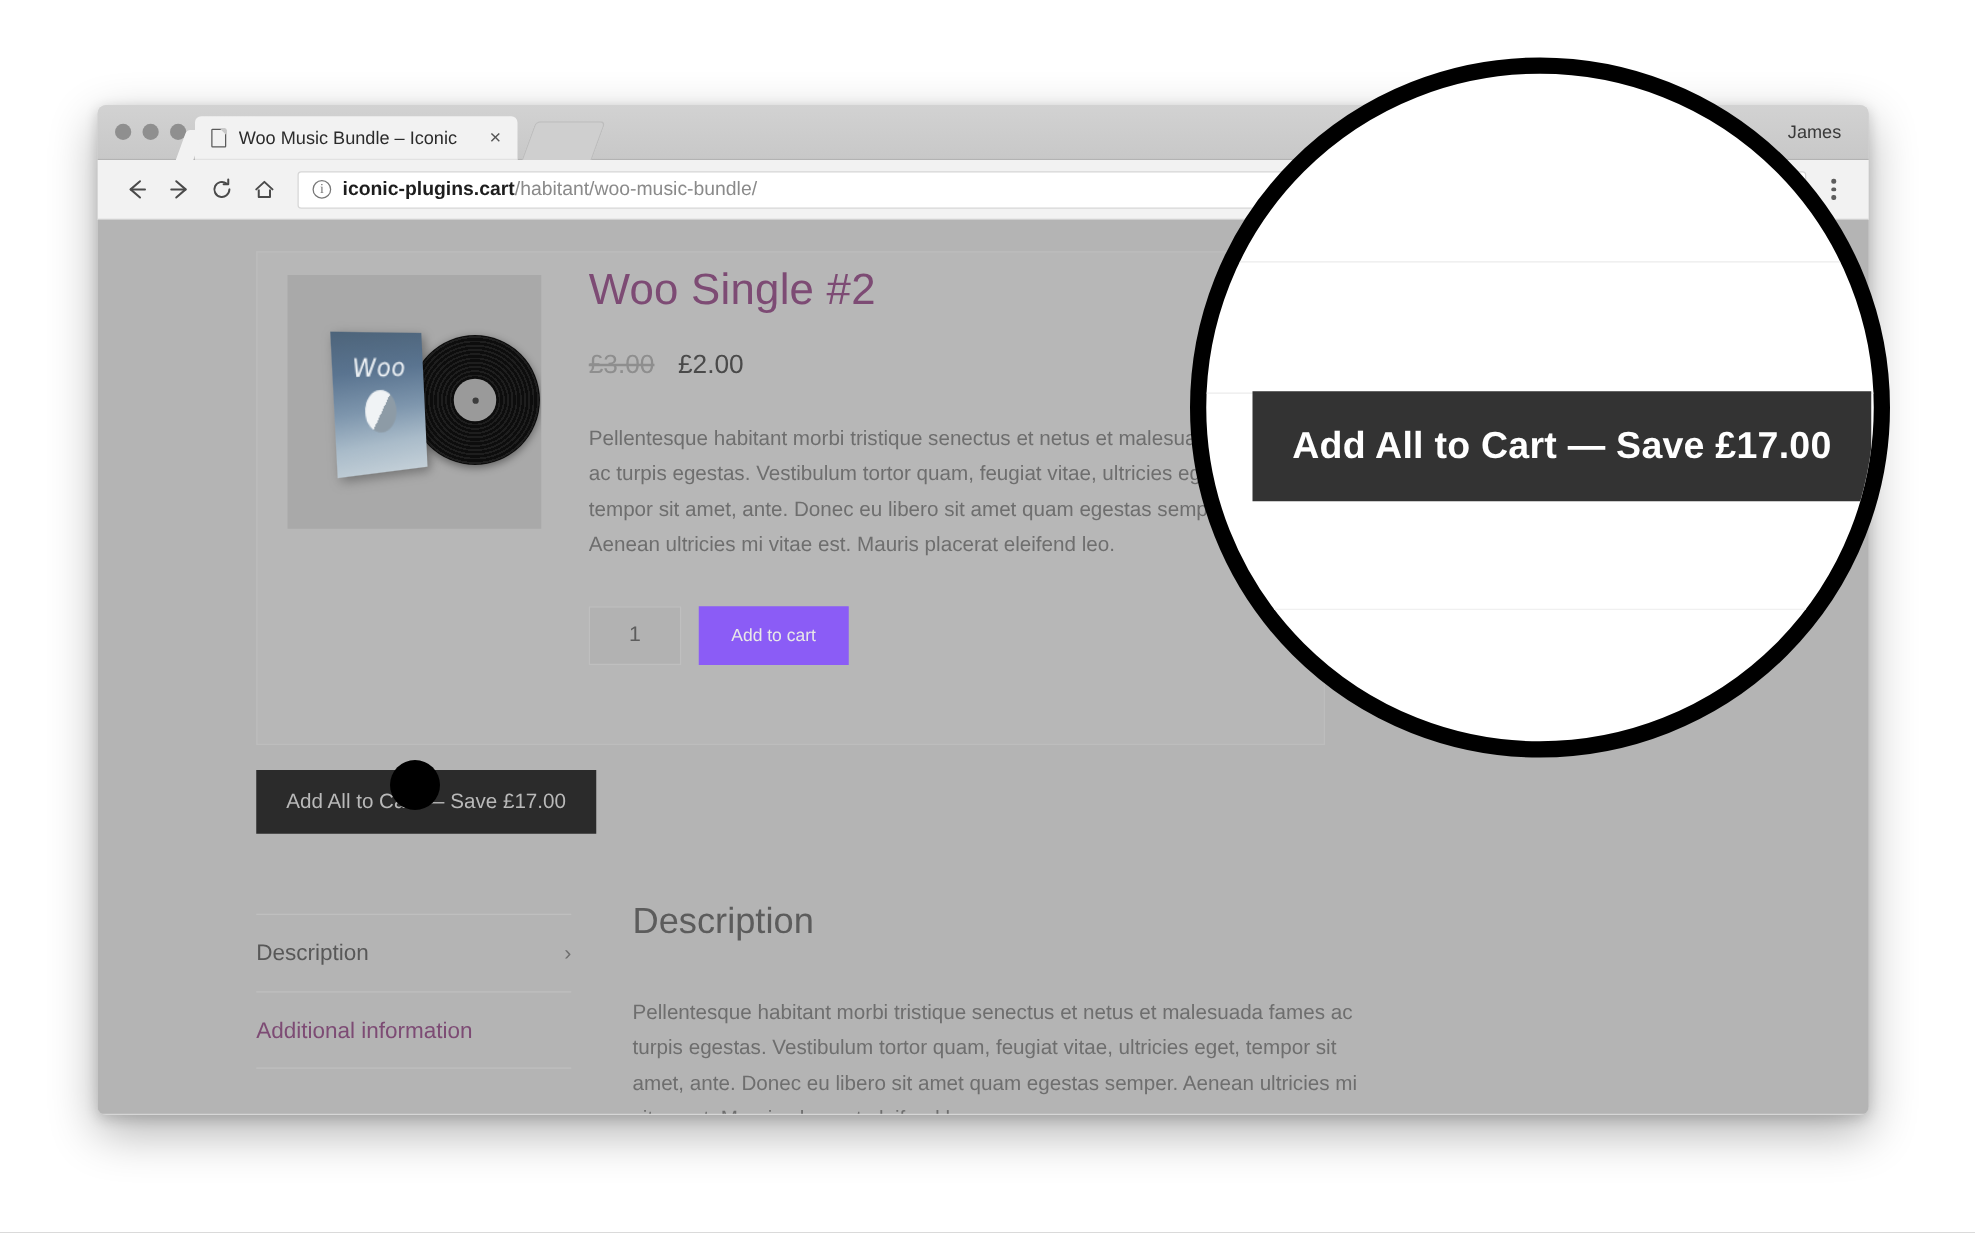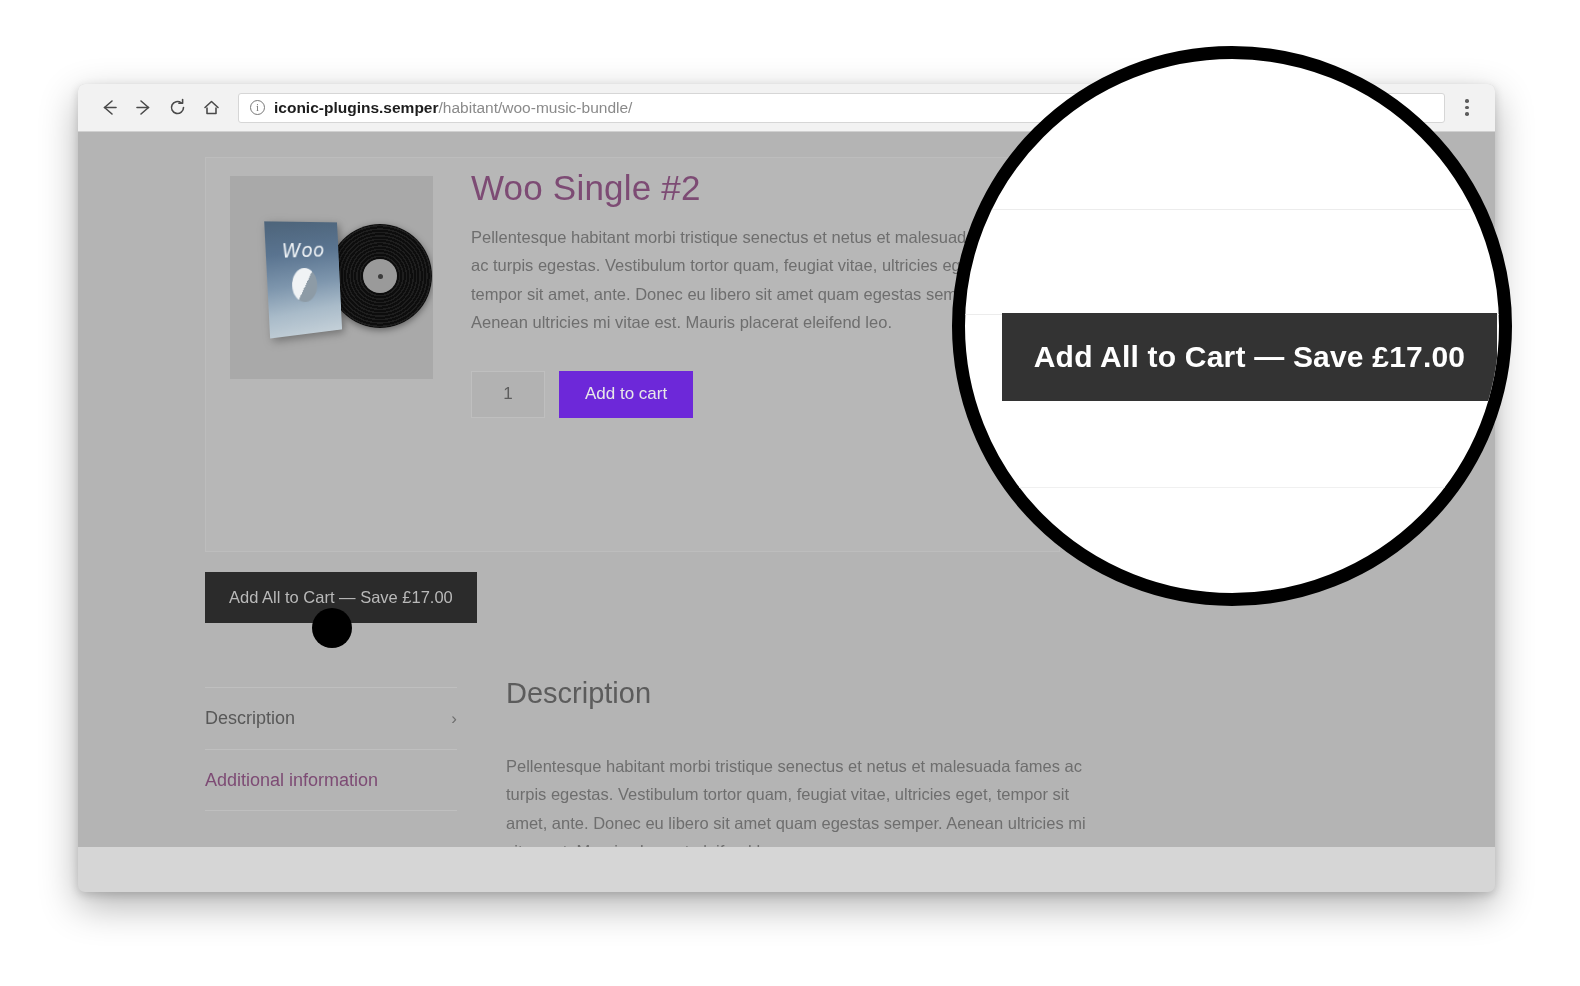--- a/index.html
+++ b/index.html
@@ -199,21 +199,21 @@
   .product-info {
     position: absolute;
     left: 265px; top: 10px;
     width: 560px;
   }
   .product-title {
     font-size: 35px;
     font-weight: normal;
     color: #7d4b74;
     letter-spacing: 0.2px;
-    margin-bottom: 15px;
+    margin-bottom: 28px;
   }
   .price-row {
     font-size: 21px;
     margin-bottom: 33px;
     color: #4a4a4a;
   }
   .price-old {
     color: #8e8e8e;
     text-decoration: line-through;
     margin-right: 13px;
@@ -229,24 +229,24 @@
   .qty-input {
     width: 74px; height: 47px;
     background: #b2b2b2;
     border: 1px solid #bfbfbf;
     text-align: center;
     font-size: 17px;
     color: #5d5d5d;
     font-family: "Liberation Sans", sans-serif;
   }
   .btn-dark {
-    background: #6d28d9;
+    background: #8b5cf6;
     color: #e8e8e8;
     border: none;
-    font-size: 17px;
+    font-size: 14px;
     font-family: "Liberation Sans", sans-serif;
     padding: 0 26px;
     height: 47px;
     cursor: pointer;
   }
   .btn-bundle {
     position: absolute;
     left: 127px; top: 440px;
     height: 51px;
     padding: 0 24px;
@@ -421,20 +421,36 @@
 </style>
 </head>
 <body>
 
 <svg class="callout-line">
   <path d="M 332 628 C 560 650, 880 600, 1030 500" stroke="#000000" stroke-width="11" fill="none" stroke-linecap="round"></path>
 </svg>
 
 <div class="browser-window">
 
+  <div class="tab-strip">
+    <div class="traffic-lights">
+      <span></span>
+      <span></span>
+      <span></span>
+    </div>
+
+    <div class="tab">
+      <span class="tab-favicon"></span>
+      <span class="tab-title">Woo Music Bundle – Iconic</span>
+      <span class="tab-close">×</span>
+    </div>
+
+    <div class="tab-ghost"></div>
+    <div class="profile-name">James</div>
+  </div>
 
   <div class="toolbar">
     <div class="nav-btn">
       <svg width="19" height="19" viewBox="0 0 19 19">
           <path d="M12 3 L4.5 9.5 L12 16" stroke="#4a4a4a" stroke-width="1.6" fill="none" stroke-linecap="round" stroke-linejoin="round"></path>
           <path d="M4.5 9.5 H16" stroke="#4a4a4a" stroke-width="1.6" fill="none" stroke-linecap="round"></path>
         </svg>
     </div>
     <div class="nav-btn">
       <svg width="19" height="19" viewBox="0 0 19 19">
@@ -450,21 +466,21 @@
     </div>
     <div class="nav-btn">
       <svg width="19" height="19" viewBox="0 0 19 19">
           <path d="M3 9.5 L9.5 3.5 L16 9.5" stroke="#4a4a4a" stroke-width="1.6" fill="none" stroke-linecap="round" stroke-linejoin="round"></path>
           <path d="M5 9.5 V15.5 H14 V9.5" stroke="#4a4a4a" stroke-width="1.6" fill="none" stroke-linejoin="round"></path>
         </svg>
     </div>
 
     <div class="omnibox">
       <span class="info-icon">i</span>
-      <span class="url-domain">iconic-plugins.semper</span>
+      <span class="url-domain">iconic-plugins.cart</span>
       <span class="url-path">/habitant/woo-music-bundle/</span>
     </div>
 
     <div class="menu-dots">
       <i></i>
         <i></i>
         <i></i>
     </div>
   </div>
 
@@ -478,20 +494,24 @@
           <div class="sleeve">
             <div class="sleeve-word">Woo</div>
             <div class="sleeve-hole"></div>
           </div>
         </div>
       </div>
 
       <div class="product-info">
         <h1 class="product-title">Woo Single #2</h1>
 
+        <div class="price-row">
+          <span class="price-old">£3.00</span>
+          <span class="price-new">£2.00</span>
+        </div>
 
         <p class="product-desc">Pellentesque habitant morbi tristique senectus et netus et malesuada fames ac turpis egestas. Vestibulum tortor quam, feugiat vitae, ultricies eget, tempor sit amet, ante. Donec eu libero sit amet quam egestas semper. Aenean ultricies mi vitae est. Mauris placerat eleifend leo.</p>
 
         <div class="cart-row">
           <input class="qty-input" type="text" value="1" style="">
           <button class="btn-dark">Add to cart</button>
         </div>
       </div>
     </div>
 

